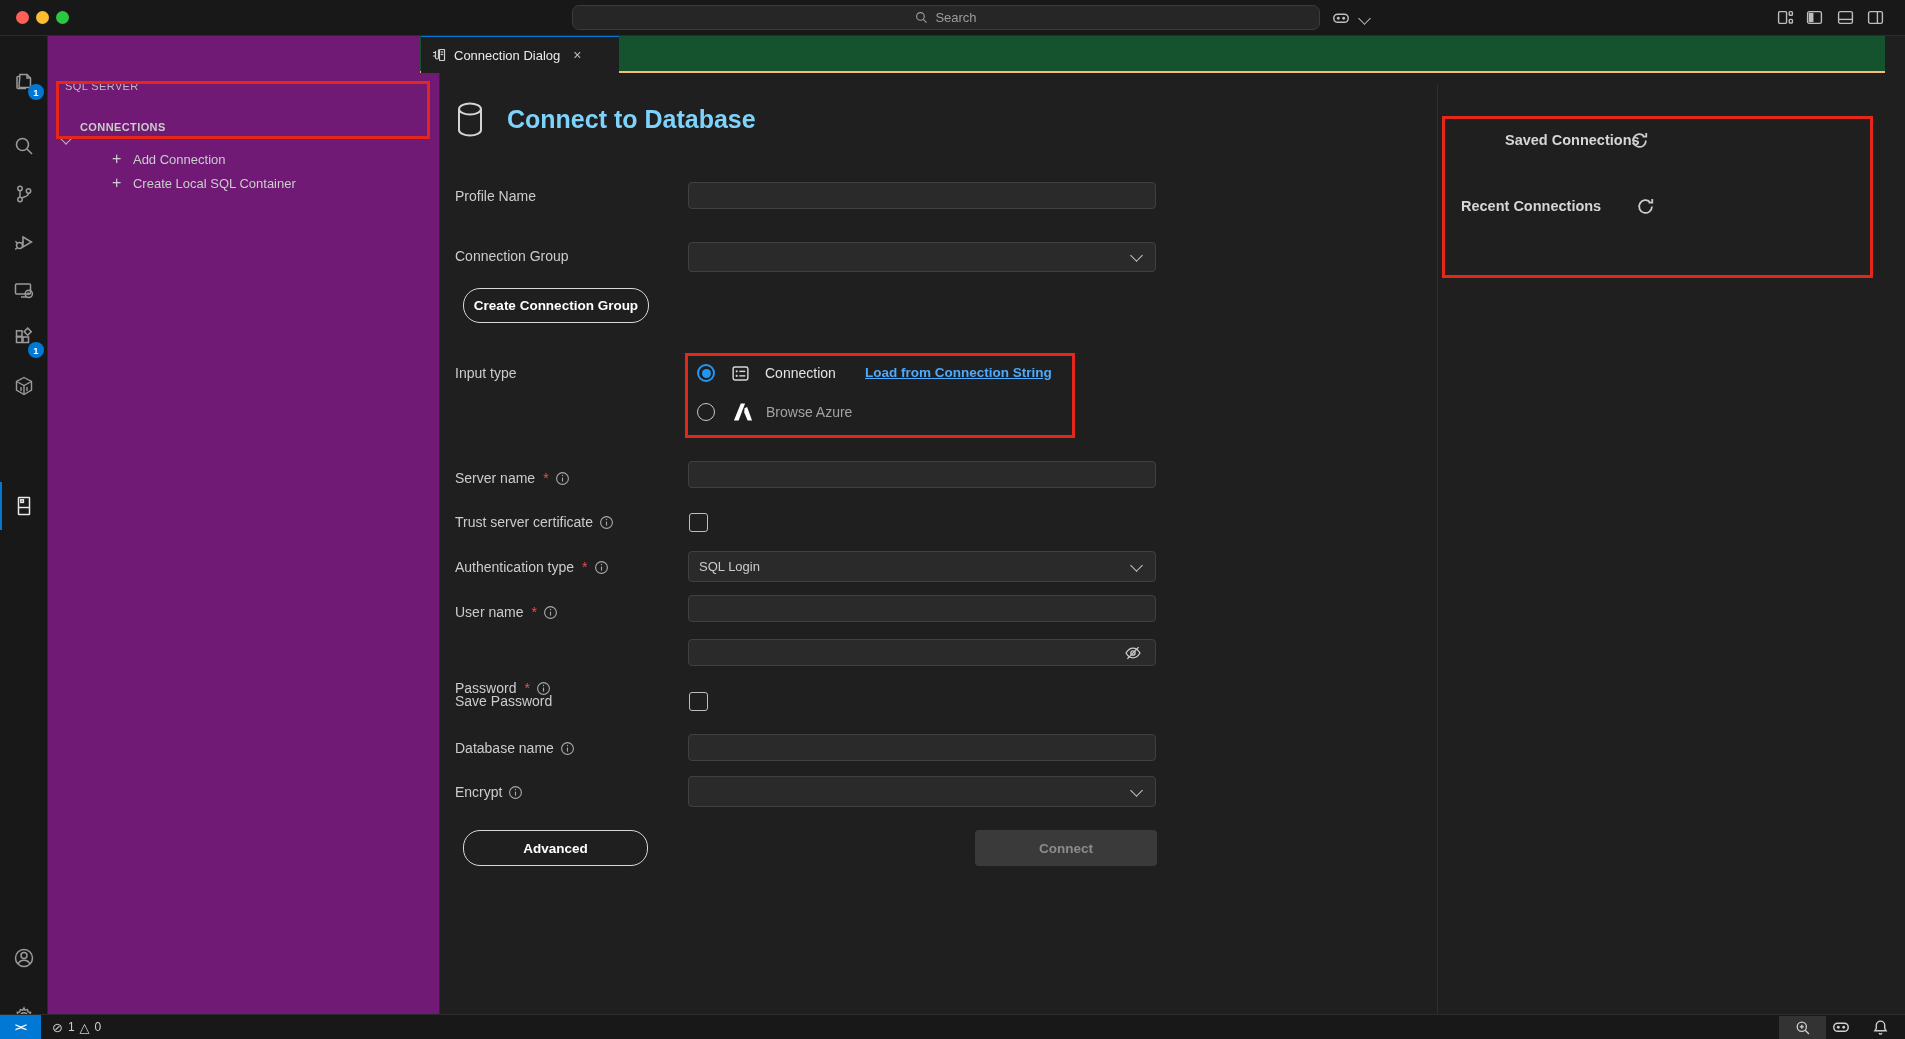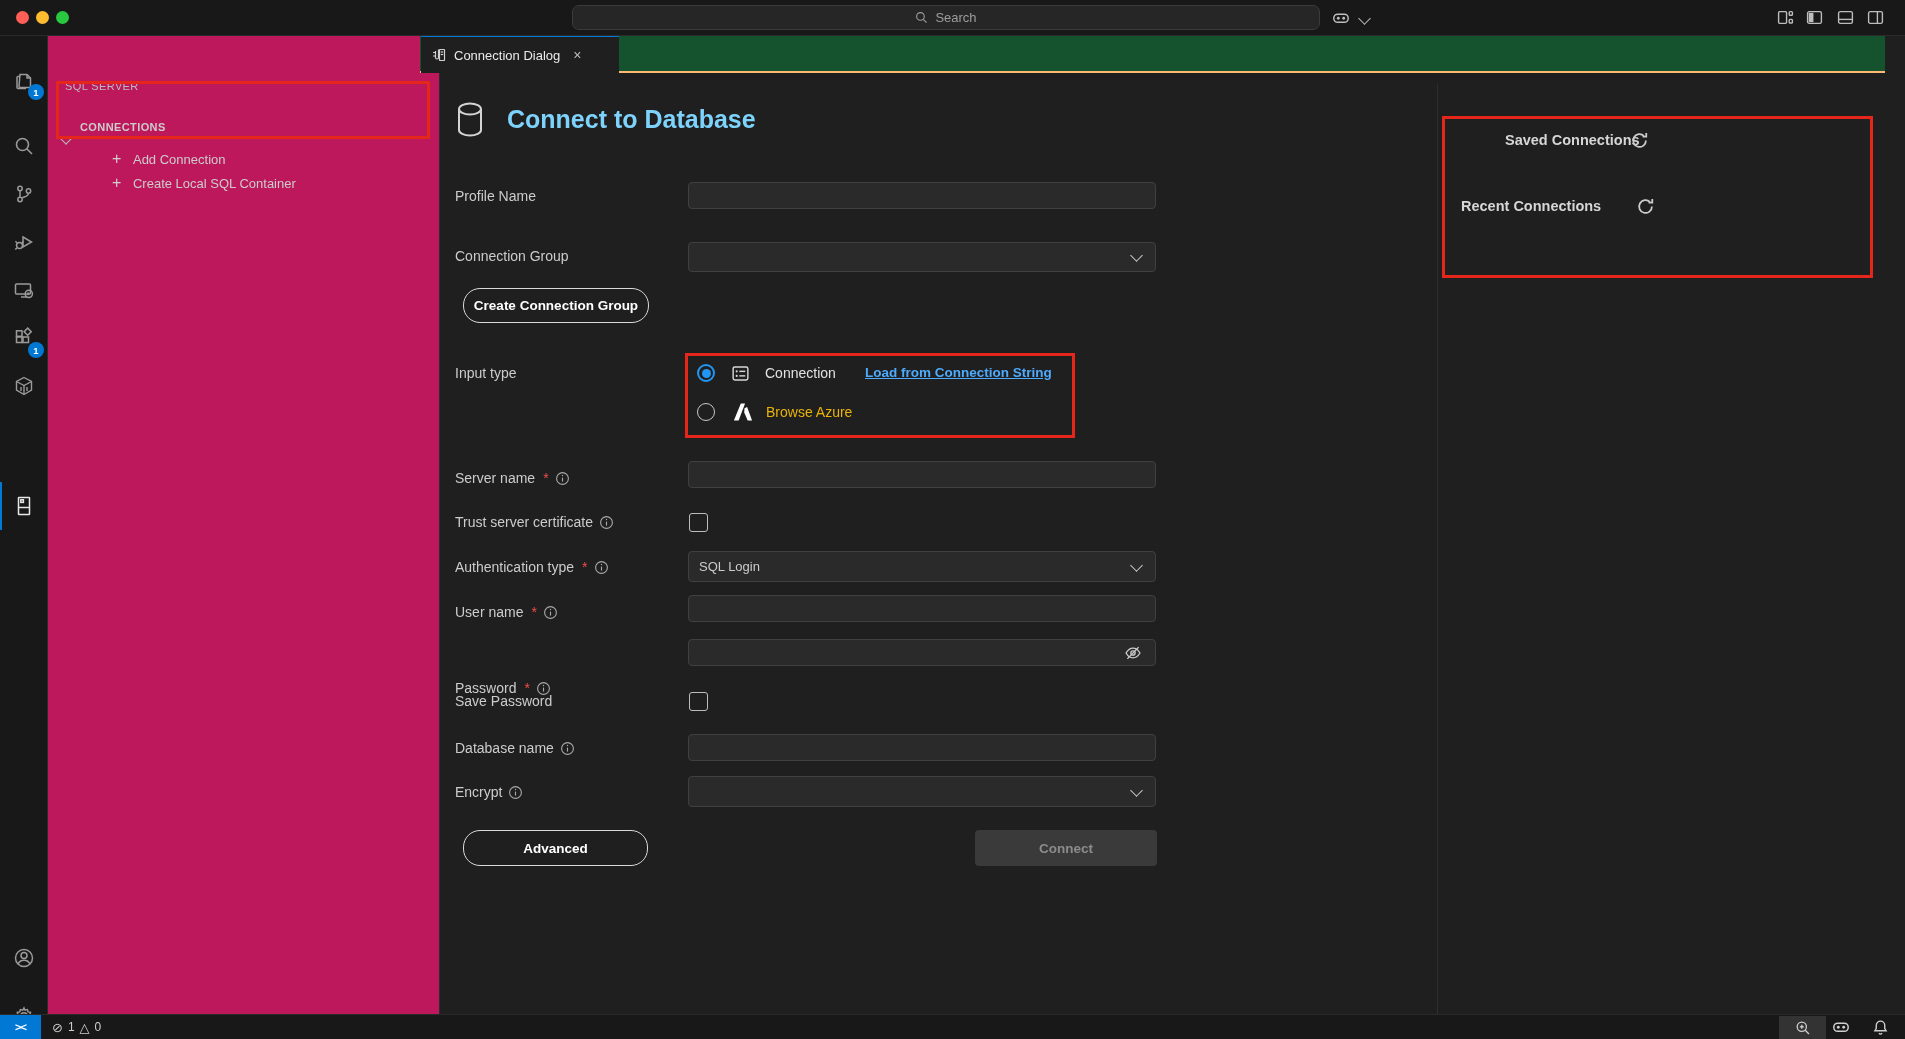--- a/index.html
+++ b/index.html
@@ -14,21 +14,21 @@
              display:flex;align-items:center;justify-content:center;gap:7px;color:#9d9d9d;font-size:13px;}
   .tb-icon{position:absolute;top:9px;width:18px;height:18px;color:#bdbdbd;}
   
   .activitybar{position:absolute;left:0;top:36px;width:48px;height:978px;background:#181818;border-right:1px solid #2b2b2b;box-sizing:border-box;}
   .ab-item{position:absolute;left:0;width:48px;height:44px;display:flex;align-items:center;justify-content:center;color:#9a9a9a;}
   .ab-item.active{color:#e7e7e7;}
   .ab-item.active:before{content:"";position:absolute;left:0;top:-2px;width:2px;height:48px;background:#0078d4;}
   .badge{position:absolute;right:4px;bottom:2px;min-width:16px;height:16px;border-radius:9px;background:#0078d4;color:#fff;
          font-size:9.5px;display:flex;align-items:center;justify-content:center;font-weight:700;}
   
-  .sidebar{position:absolute;left:48px;top:36px;width:392px;height:978px;background:#be185d;border-right:1px solid #2b2b2b;box-sizing:border-box;}
+  .sidebar{position:absolute;left:48px;top:36px;width:392px;height:978px;background:#701a75;border-right:1px solid #2b2b2b;box-sizing:border-box;}
   .sb-title{position:absolute;left:17px;top:44px;font-size:11px;letter-spacing:.4px;color:#bbbbbb;}
   .sb-more{position:absolute;left:277px;top:38px;font-size:16px;color:#cccccc;letter-spacing:1px;}
   .sec-head{position:absolute;left:32px;top:85px;font-size:11px;font-weight:700;letter-spacing:.4px;color:#cccccc;}
   .tree-item{position:absolute;font-size:13px;color:#cccccc;}
   .chev-down{display:inline-block;width:7px;height:7px;border-right:1.4px solid #b9b9b9;border-bottom:1.4px solid #b9b9b9;transform:rotate(45deg);}
   .chev-right{display:inline-block;width:7px;height:7px;border-right:1.4px solid #b9b9b9;border-bottom:1.4px solid #b9b9b9;transform:rotate(-45deg);}
   .plus{font-size:16px;color:#d0d0d0;font-weight:400;}
   .qh-row{position:absolute;left:48px;top:988px;width:391px;height:26px;border-top:1px solid #2b2b2b;background:#181818;}
   
   .tabstrip{position:absolute;left:420px;top:36px;width:1465px;height:37px;background:#14532d;border-bottom:2px solid #fdba74;box-sizing:border-box;}
@@ -282,21 +282,21 @@
   <span class="abs" style="left:765px;top:365px;font-size:14px;color:#e2e2e2;">Connection</span>
   <a class="abs linkblue" style="left:865px;top:365px;" href="#">Load from Connection String</a>
 
   <span class="radio unsel" style="top:403px;"></span>
   <span class="abs" style="left:732px;top:401px;">
     <svg width="22" height="22" viewBox="0 0 16 16" fill="#ffffff">
         <path d="M6.4 1.8 h3.1 L4.8 14.2 H1.4 Z"></path>
         <path d="M9.1 5.3 l1.9-.9 3.6 9.8 h-3.2 l-2.5-5.9 z"></path>
       </svg>
   </span>
-  <span class="abs" style="left:766px;top:404px;font-size:14px;color:#eab308;">Browse Azure</span>
+  <span class="abs" style="left:766px;top:404px;font-size:14px;color:#a3a3a3;">Browse Azure</span>
 
   <span class="flabel" style="top:470px;">
     <span>Server name</span>
       <span class="req">*</span>
     <span>
         <svg width="15" height="15" viewBox="0 0 16 16" fill="none" stroke="#a8a8a8" stroke-width="1.2">
           <circle cx="8" cy="8" r="6.3"></circle>
           <line x1="8" y1="7" x2="8" y2="11.3"></line>
           <circle cx="8" cy="4.8" r="0.7" fill="#a8a8a8" stroke="none"></circle>
         </svg>

